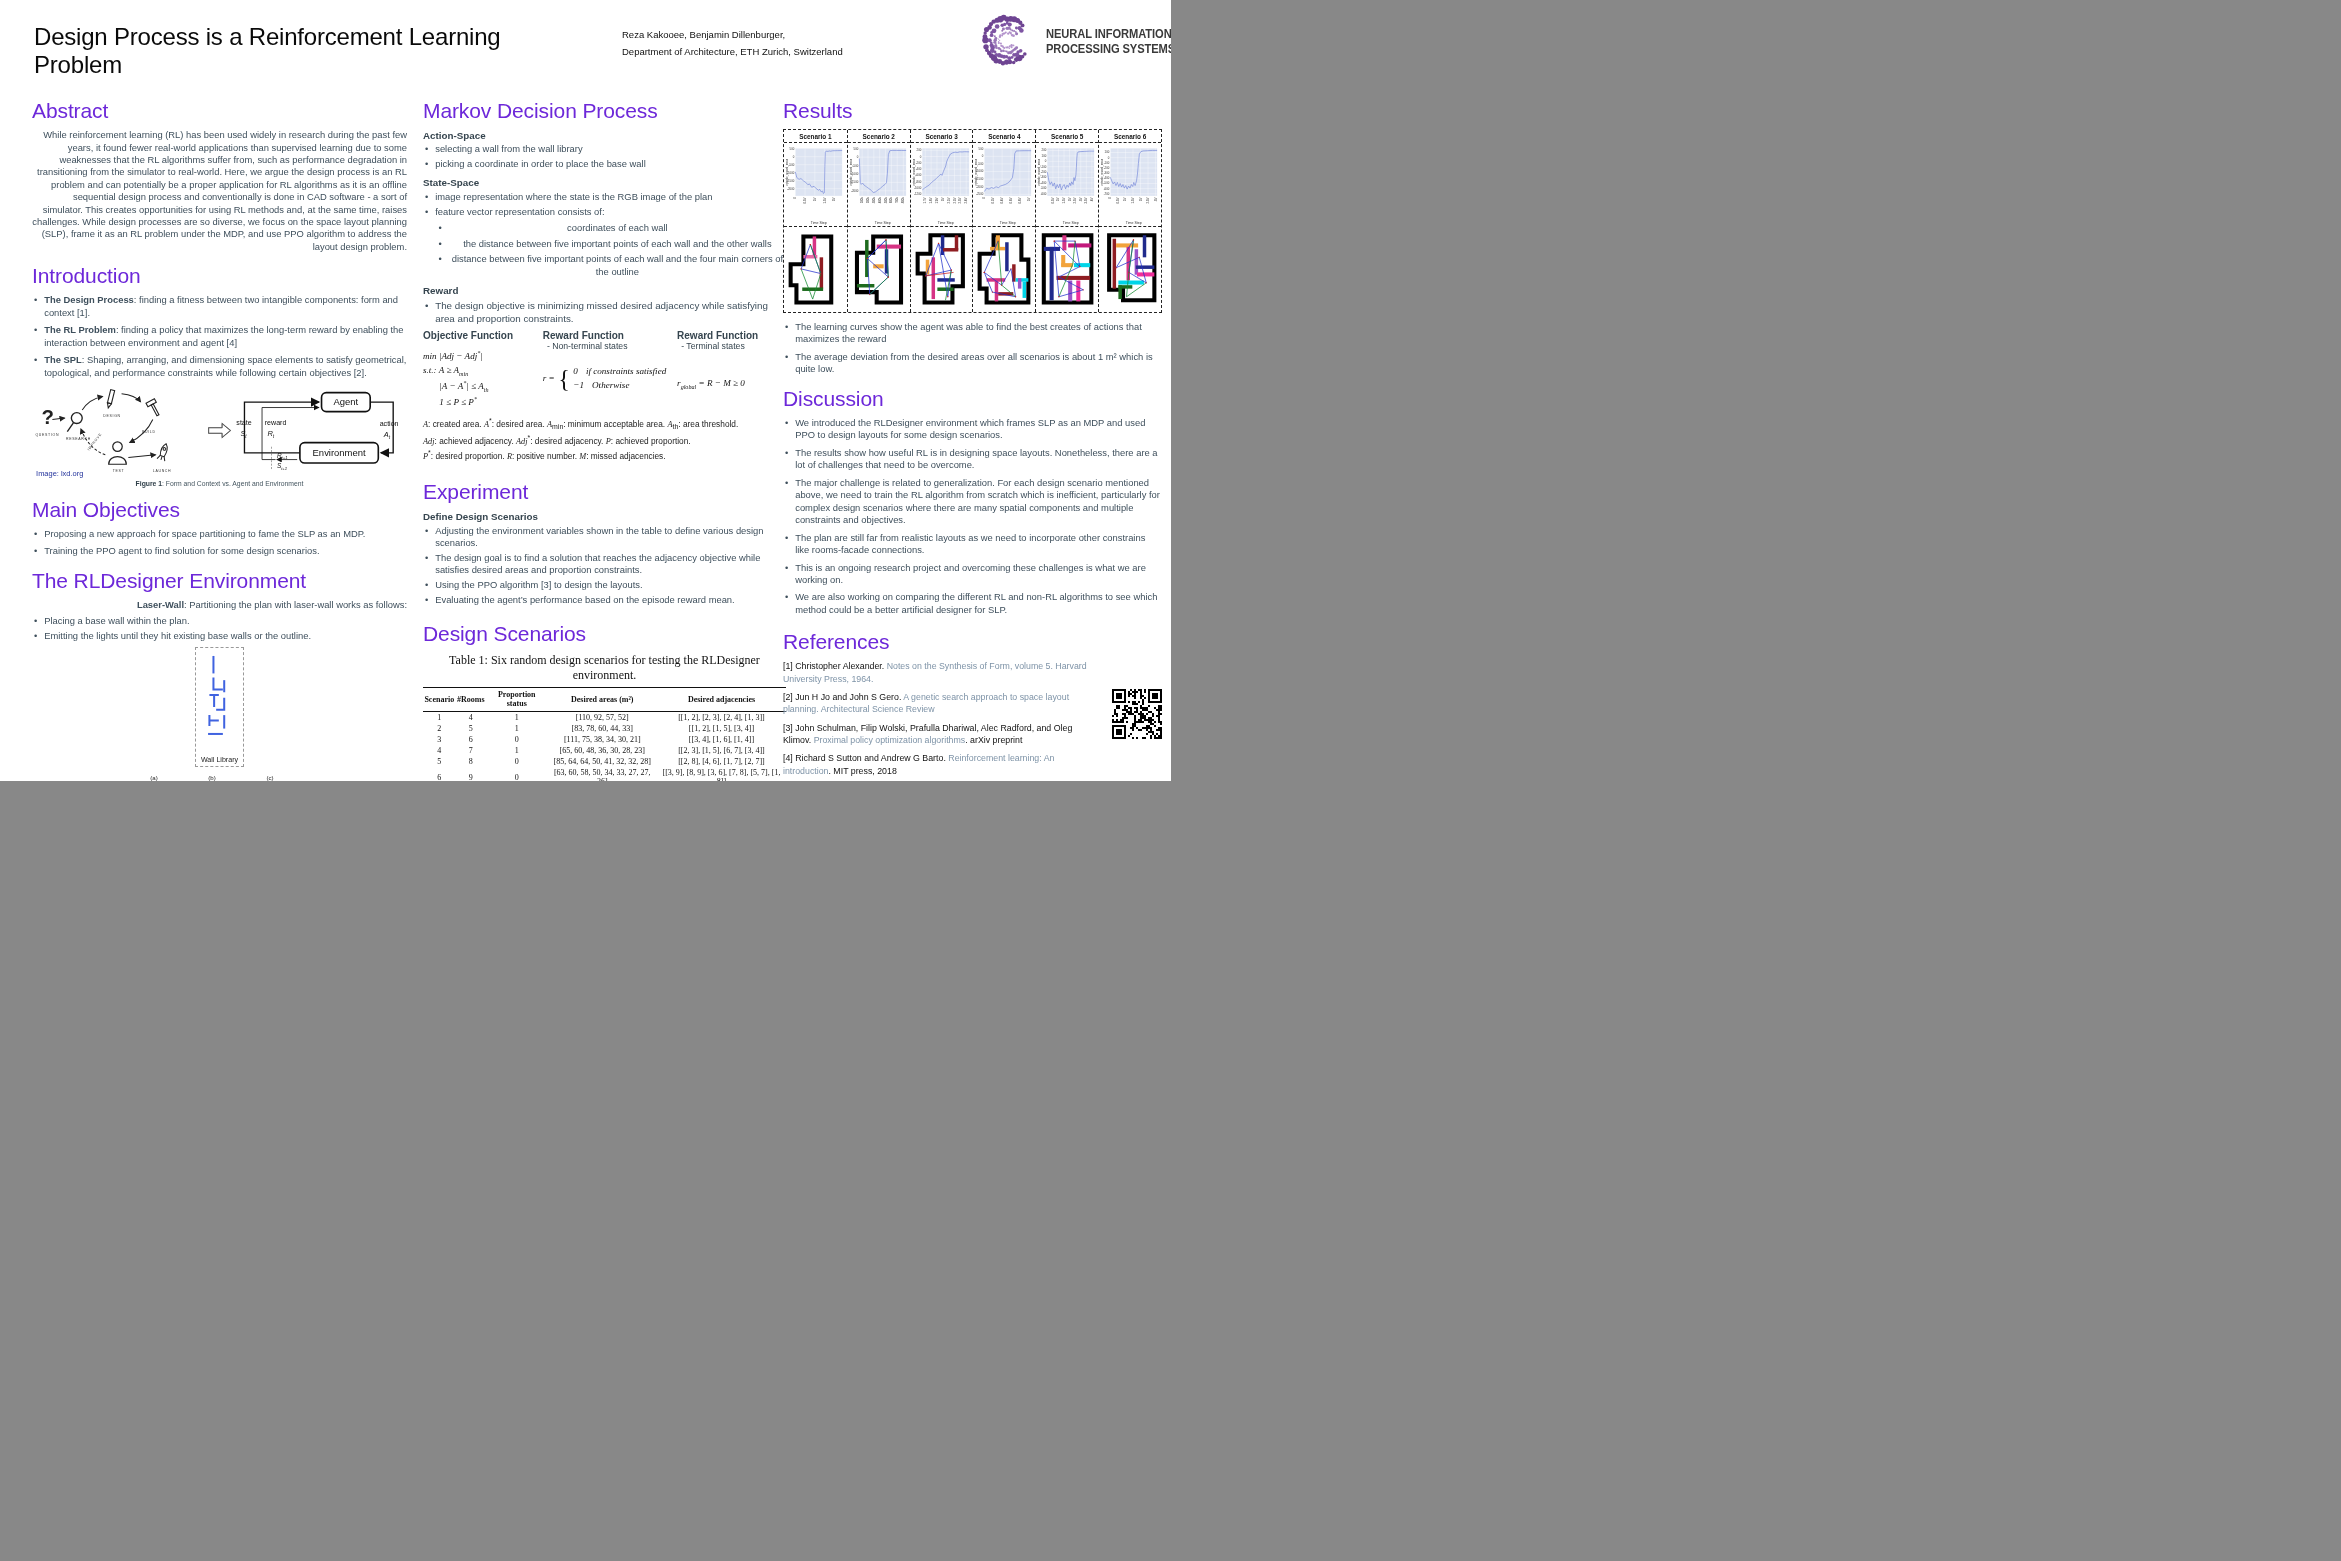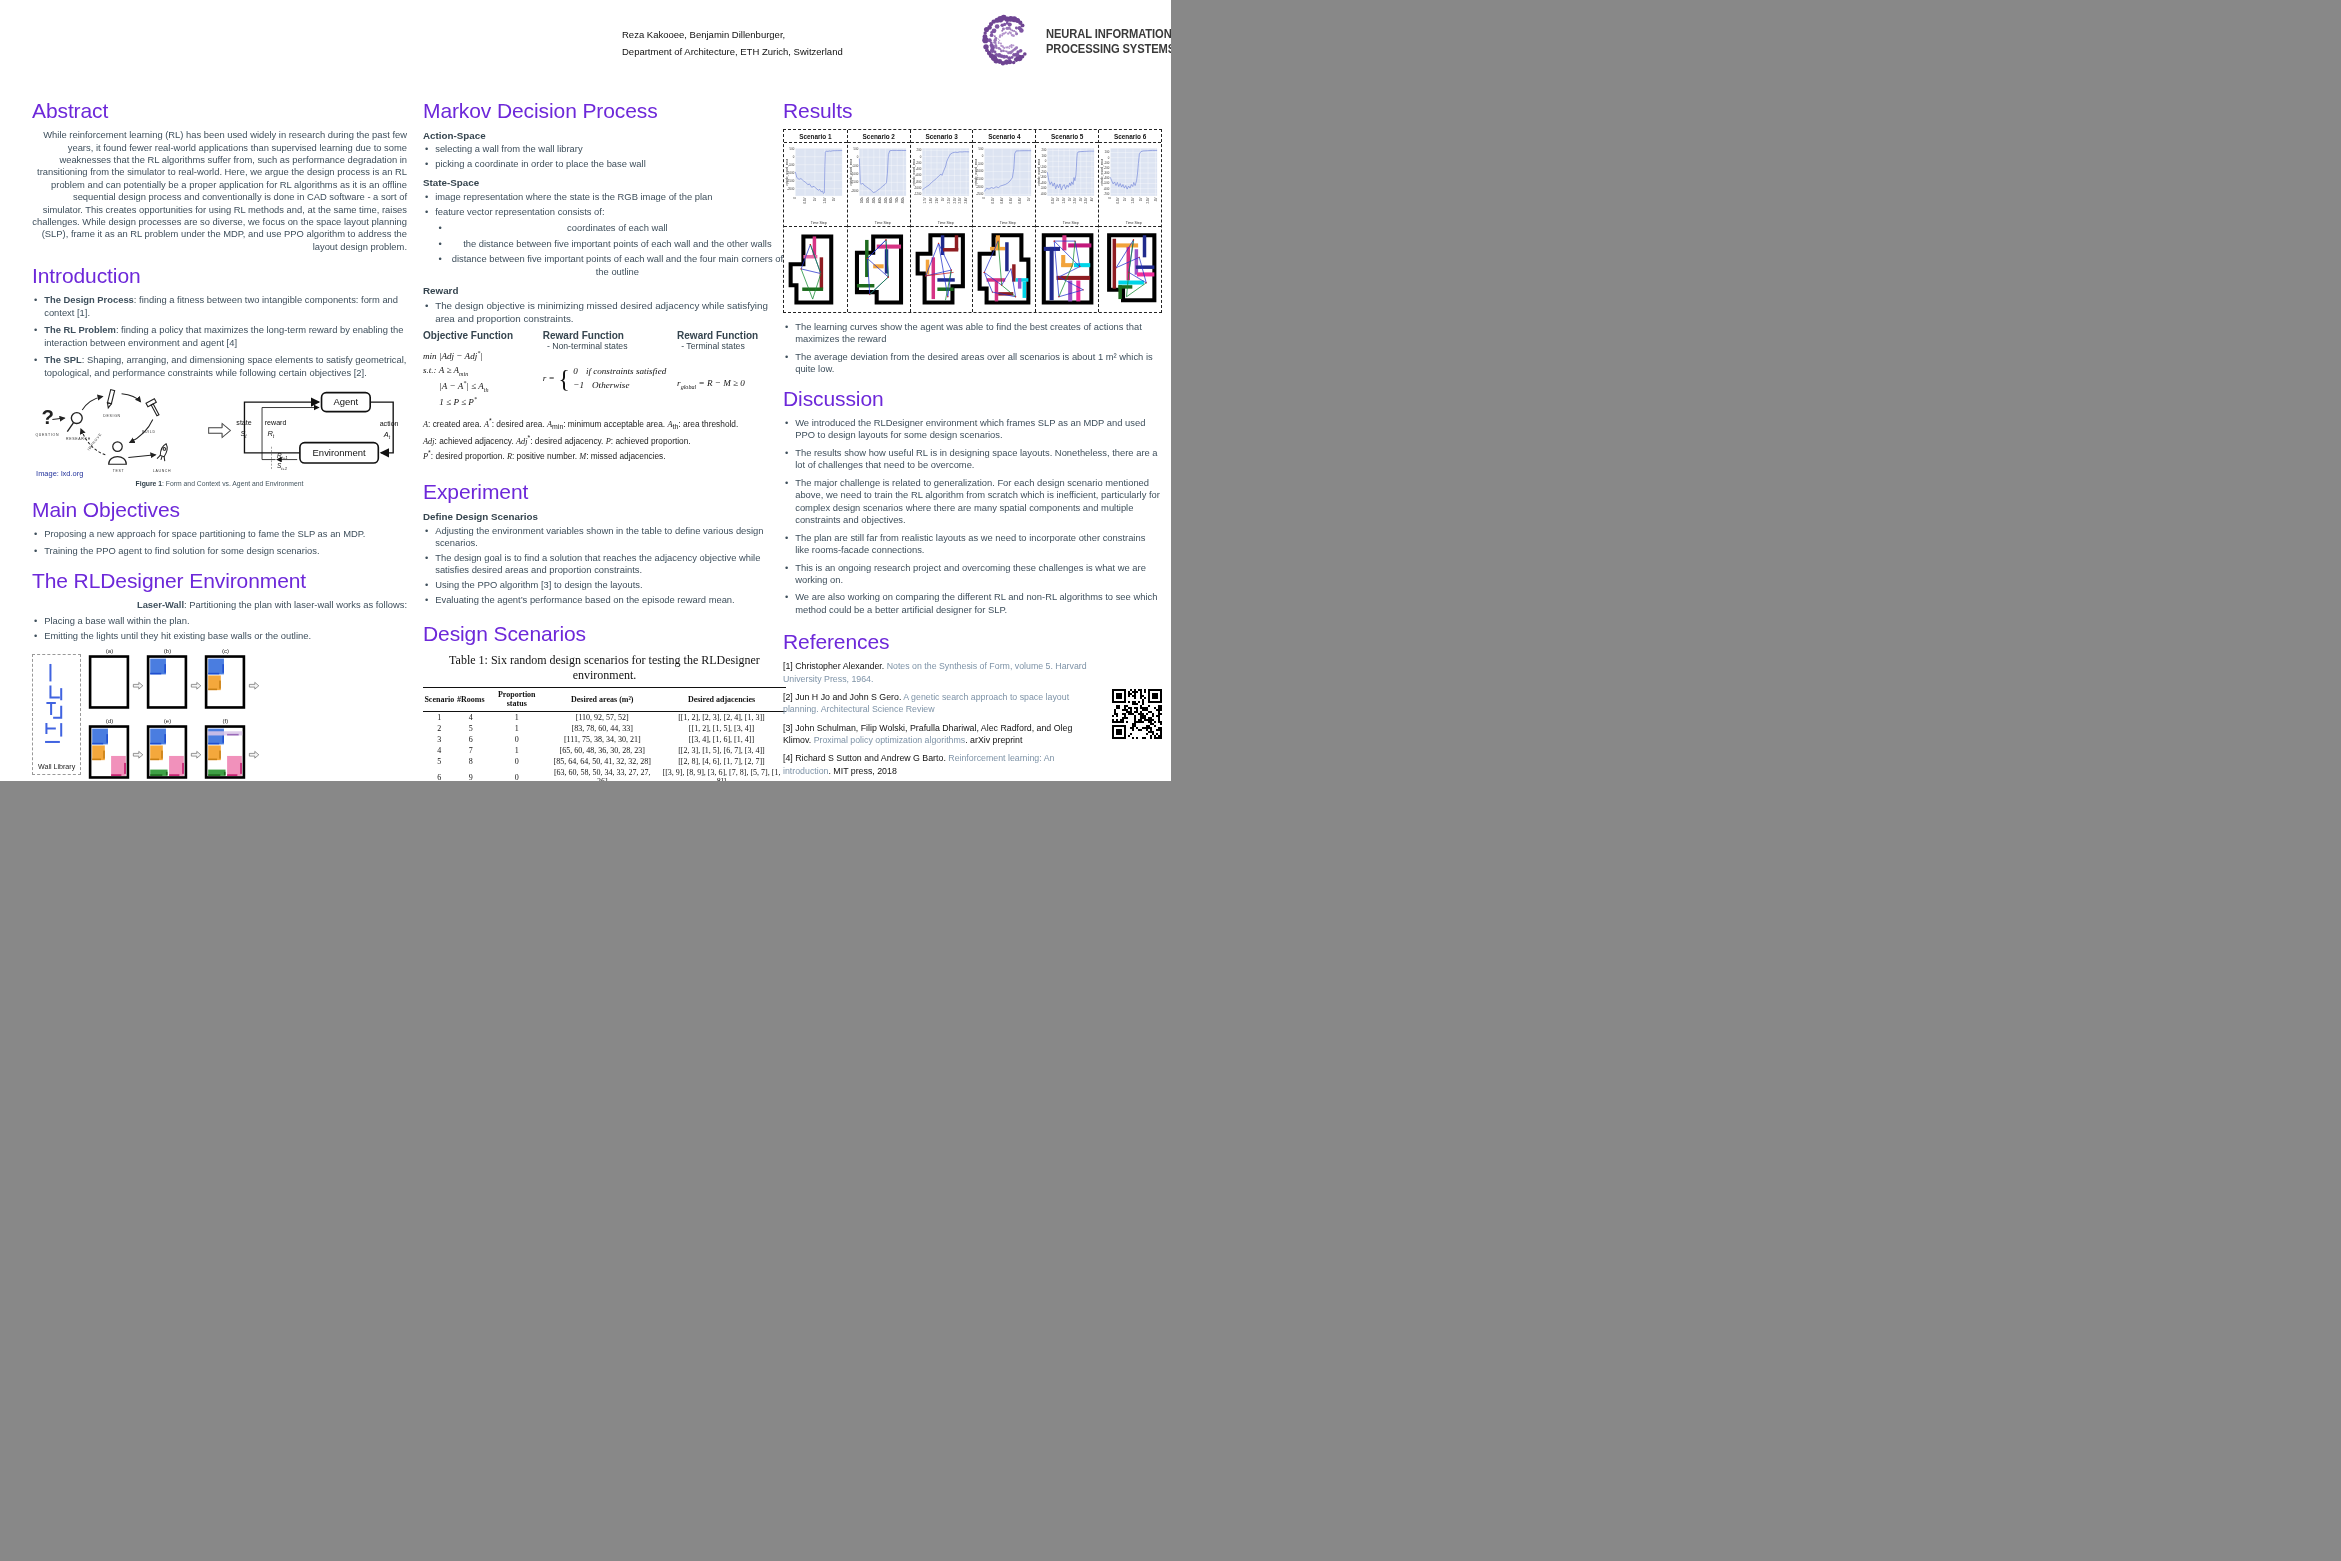--- a/index.html
+++ b/index.html
@@ -26,21 +26,21 @@
   ul.b li::before{content:"•";position:absolute;left:2px;top:0;color:#3e4f5c;}
   ul.b.tight li{margin-bottom:2px;}
   ul.b ul.sub{margin:4.1px 0 0;padding:0;list-style:none;}
   ul.b ul.sub li{padding-left:13.6px;margin:0 0 2.7px;text-align:center;}
   ul.b ul.sub li::before{left:3.4px;}
   .lead{font-weight:700;}
   
   .figcap{font-size:6.8px;color:#44555f;text-align:center;margin-top:2px;}
   .figcap b{color:#2e3e48;}
   #fig1{display:flex;align-items:center;gap:2.7px;margin-top:2.7px;}
-  .fig3-row{display:flex;align-items:center;gap:6.8px;margin-top:4.1px;}
+  .fig3-row{display:flex;align-items:center;gap:6.8px;margin-top:4.1px;flex-direction:column;}
   #wall-lib{border:0.7px dashed #999;padding:2.7px 4.1px;text-align:center;}
   #wall-lib .wl-label{font-size:7.1px;color:#222;margin-top:1.4px;}
   #fig3-grid{display:grid;grid-template-columns:repeat(3,43px 15px);align-items:end;row-gap:4.1px;}
   .f3p{text-align:center;}
   .f3label{font-size:6.1px;color:#222;margin-bottom:0.7px;}
   .f3arrow{display:flex;align-items:center;justify-content:center;height:54px;}
   
   #formulas{display:grid;grid-template-columns:33% 37% 30%;margin-top:5.4px;}
   .f-head{font-weight:700;font-size:10px;color:#36454f;}
   .f-sub{font-size:8.7px;color:#36454f;padding-left:4.1px;}
@@ -72,20 +72,21 @@
   .ref .lk{color:#7e93a7;}
   #qr{position:absolute;right:0;top:28.5px;}
   svg text{font-family:"Liberation Sans",sans-serif;}
   .sketchlbl{font-size:5.2px;letter-spacing:1px;fill:#333;}
 </style>
 </head>
 <body>
 
 <div id="poster">
 
+  <div id="title">Design Process is a Reinforcement Learning Problem</div>
   <div id="authors">
     <div>Reza Kakooee, Benjamin Dillenburger,</div>
     <div>Department of Architecture, ETH Zurich, Switzerland</div>
   </div>
   <div id="logo">
     <svg id="logo-swirl" width="68" height="73" viewBox="0 0 95 100">
         <circle cx="67.8" cy="28.9" r="2.71" fill="#6e4492"></circle>
         <circle cx="64.7" cy="25.2" r="2.99" fill="#6e4492"></circle>
         <circle cx="60.9" cy="22.0" r="3.50" fill="#6e4492"></circle>
         <circle cx="56.2" cy="20.3" r="4.15" fill="#6e4492"></circle>

